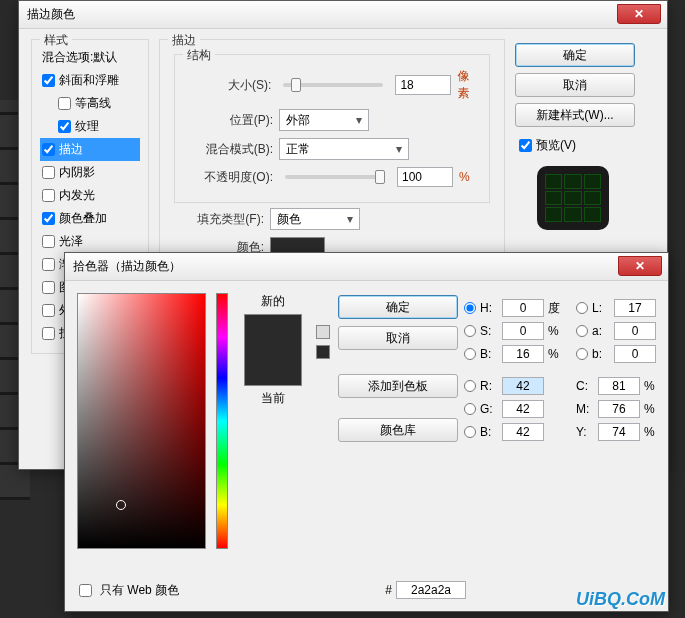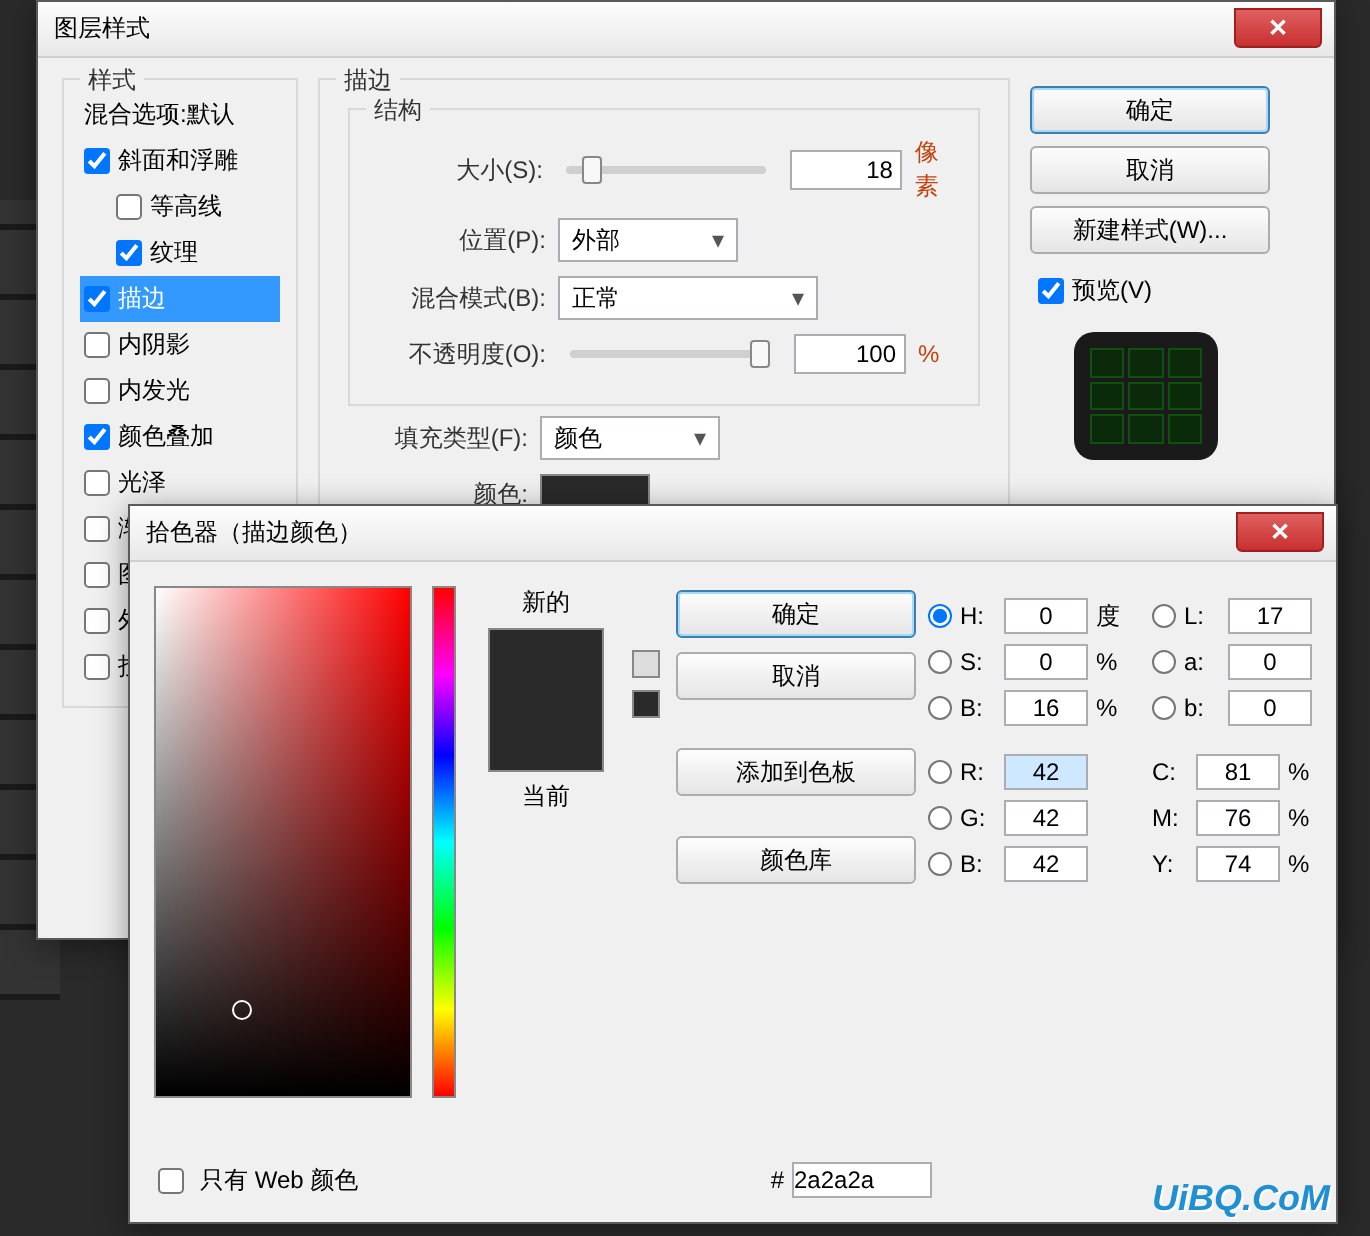--- a/index.html
+++ b/index.html
@@ -15,21 +15,21 @@
 .fieldset-label{position:absolute;top:-8px;left:8px;background:#f0f0f0;padding:0 4px;color:#333}
 .style-item{display:flex;align-items:center;gap:4px;padding:3px 2px;cursor:pointer}
 .style-item.selected{background:#3399ff;color:#fff}
 .style-item input[type=checkbox]{width:13px;height:13px}
 .center-panel{flex:1}
 .stroke-group{border:1px solid #d8d8d8;padding:10px 14px;margin-bottom:8px;position:relative}
 .row{display:flex;align-items:center;margin:7px 0;gap:6px}
 .row-label{width:90px;text-align:right;color:#333}
 .slider{flex:0 0 100px;height:4px;background:#d0d0d0;position:relative;border-radius:2px;margin:0 6px}
 .slider-thumb{position:absolute;width:10px;height:14px;background:#f8f8f8;border:1px solid #888;top:-5px;border-radius:2px}
-.num-input{width:56px;height:20px;border:1px solid #abadb3;padding:0 4px;background:#fff;text-align:right}
+.num-input{width:56px;height:20px;border:1px solid #abadb3;padding:0 4px;background:#fff;text-align:left}
 .unit{color:#c2410c}
 .dropdown{height:22px;border:1px solid #abadb3;background:#fff;display:flex;align-items:center;padding:0 6px;min-width:80px;position:relative}
 .dropdown::after{content:"▾";position:absolute;right:6px;color:#555}
 .color-swatch{width:55px;height:20px;background:#2a2a2a;border:1px solid #888;cursor:pointer}
 .right-panel{width:140px;display:flex;flex-direction:column;gap:6px;padding-top:4px}
 .btn{height:24px;background:linear-gradient(#fdfdfd,#e5e5e5);border:1px solid #acacac;border-radius:3px;display:flex;align-items:center;justify-content:center;cursor:pointer;width:120px}
 .btn.primary{border:1px solid #3c7fb1;box-shadow:inset 0 0 0 1px #a7d9f5}
 .preview-check{display:flex;align-items:center;gap:4px;margin-top:4px;padding-left:4px}
 .preview-box{width:72px;height:64px;background:#1a1a1a;border-radius:10px;margin-top:6px;margin-left:22px;display:grid;grid-template-columns:repeat(3,1fr);grid-template-rows:repeat(3,1fr);gap:2px;padding:8px}
 .preview-box div{background:#0a2a0a;border:1px solid #0f4f0f}
@@ -43,31 +43,31 @@
 .new-color{height:35px;background:#2a2a2a}
 .cur-color{height:35px;background:#2a2a2a}
 .cube-icon{width:14px;height:14px;border:1px solid #888;background:#ddd;margin-top:2px}
 .val-row{display:flex;align-items:center;gap:4px}
 .val-row input[type=radio]{width:12px;height:12px}
 .val-label{width:18px}
 .val-input{width:42px;height:18px;border:1px solid #abadb3;text-align:center;background:#fff}
 .val-input.hl{background:#cde8ff}
 .picker-right{width:120px;display:flex;flex-direction:column;gap:7px;padding-top:2px}
 .bottom-row{position:absolute;bottom:12px;left:14px;right:14px;display:flex;align-items:center;gap:8px}
-.hex-input{width:70px;height:18px;border:1px solid #abadb3;text-align:left;background:#fff}
+.hex-input{width:70px;height:18px;border:1px solid #abadb3;text-align:center;background:#fff}
 .watermark{position:absolute;right:20px;bottom:8px;font-size:18px;font-weight:bold;font-style:italic;color:#2090d0;text-shadow:1px 1px 0 #fff}
 </style>
 </head>
 <body>
 
 <div class="brick"></div>
 
 <div class="window win1">
   <div class="titlebar">
-    <span>图层样式</span>
+    <span>描边颜色</span>
     <div class="close-btn">✕</div>
   </div>
   <div class="win1-body">
     <div class="styles-panel">
       <div class="fieldset">
         <span class="fieldset-label">样式</span>
         <div class="style-item">
             <span>混合选项:默认</span>
           </div>
         <div class="style-item">

